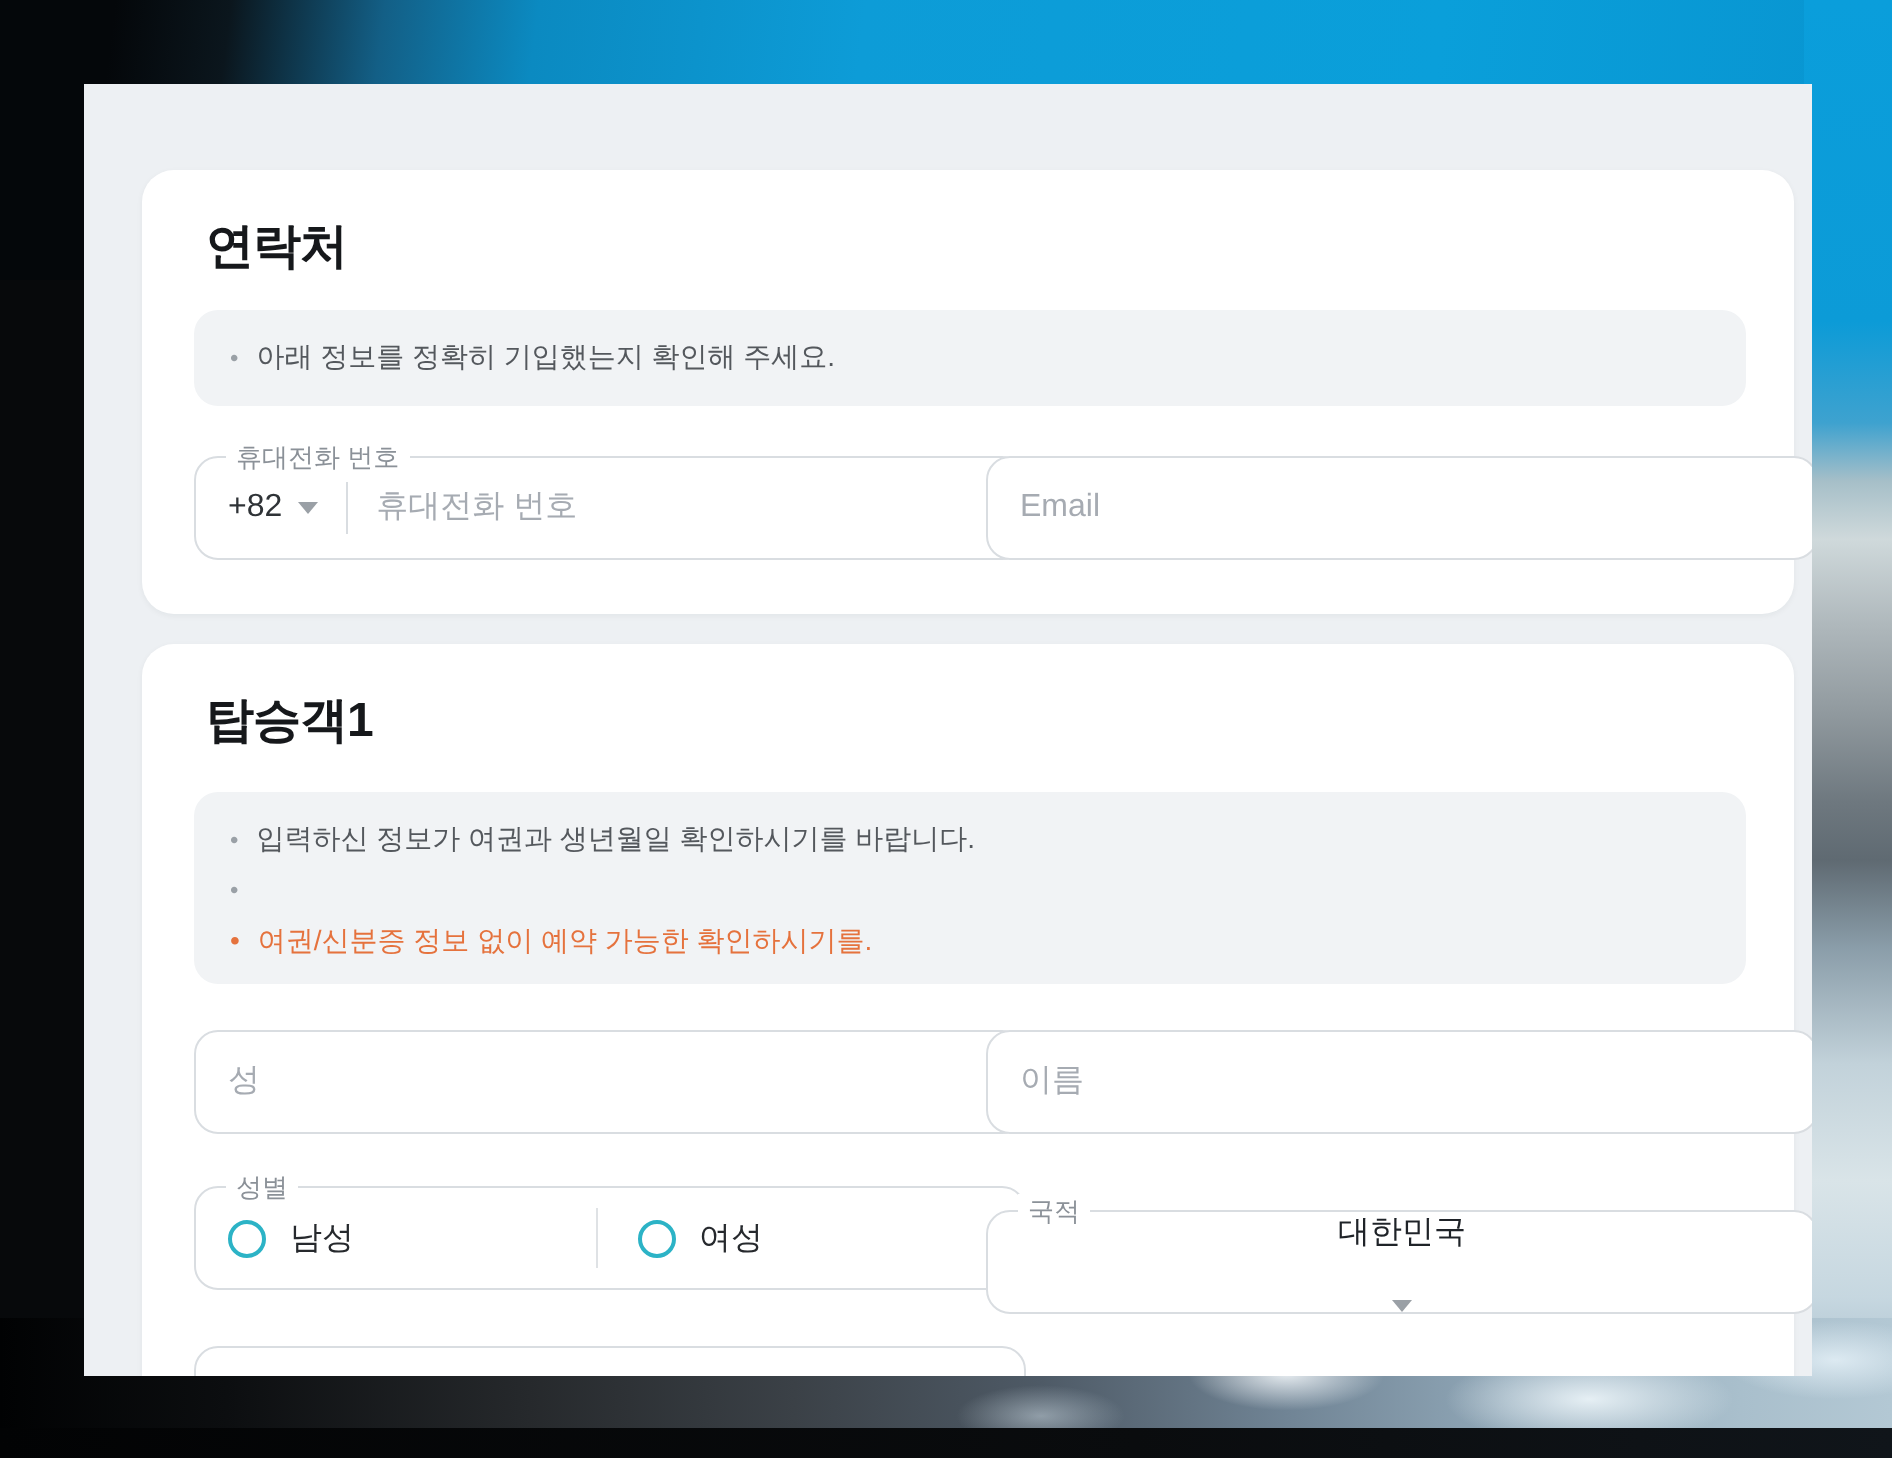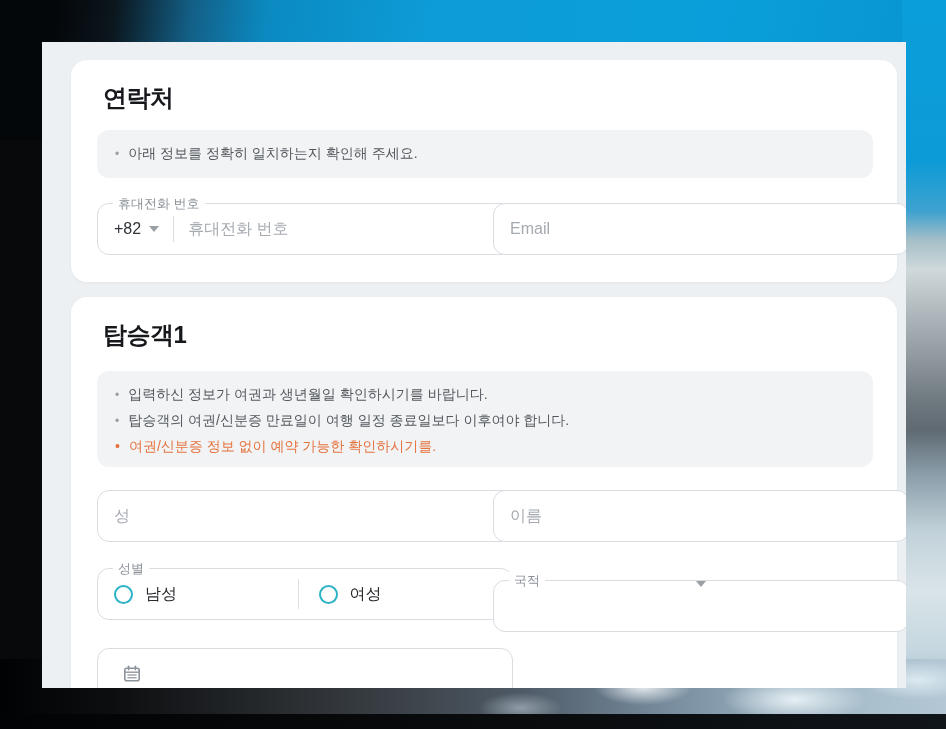--- a/index.html
+++ b/index.html
@@ -34,21 +34,21 @@
     position:absolute;left:0;bottom:0;width:100%;height:15px;
     background:linear-gradient(90deg,#020304,#0a0c0e 60%,#10151a);
   }
   
   .panel{
     position:absolute;left:42px;top:42px;width:864px;height:646px;
     background:#edf0f3;overflow:hidden;z-index:2;
   }
   .card{
     position:absolute;left:29px;width:826px;background:#ffffff;
-    border-radius:16px;box-shadow:0 1px 3px rgba(25,35,45,.05);
+    border-radius:16px;box-shadow:0 1px 3px rgba(25,35,45,.05);margin-top:25px;
   }
   .card-contact{top:18px;height:222px;}
   .card-passenger{top:255px;height:470px;}
   .card h2{
     position:absolute;left:32px;top:22px;margin:0;
     font-size:24px;font-weight:700;color:#16181b;letter-spacing:-.5px;
   }
   
   .notice{
     position:absolute;left:26px;right:24px;background:#f1f3f5;border-radius:12px;
@@ -109,21 +109,21 @@
   <div class="bg-bottom-strip"></div>
 </div>
 
 <div class="panel">
 
   <section class="card card-contact">
     <h2>연락처</h2>
 
     <div class="notice notice-single">
       <span class="bullet">•</span>
-      <span>아래 정보를 정확히 일치하는지 확인해 주세요.</span>
+      <span>아래 정보를 정확히 기입했는지 확인해 주세요.</span>
     </div>
 
     <div class="field f-left row-fields-contact">
       <span class="float-label">휴대전화 번호</span>
       <button class="cc-select">
         <span>+82</span>
         <span class="caret"></span>
       </button>
       <span class="vdiv"></span>
       <input type="text" placeholder="휴대전화 번호" style="">
@@ -137,21 +137,20 @@
   <section class="card card-passenger">
     <h2>탑승객1</h2>
 
     <div class="notice notice-multi">
       <div class="notice-line">
         <span class="bullet">•</span>
         <span>입력하신 정보가 여권과 생년월일 확인하시기를 바랍니다.</span>
       </div>
       <div class="notice-line">
         <span class="bullet">•</span>
-        <span>탑승객의 여권/신분증 만료일이 여행 일정 종료일보다 이후여야 합니다.</span>
       </div>
       <div class="notice-line highlight">
         <span class="bullet">•</span>
         <span>여권/신분증 정보 없이 예약 가능한 확인하시기를.</span>
       </div>
     </div>
 
     <div class="field f-left" style="top:193px;">
       <input type="text" placeholder="성" style="">
     </div>
@@ -167,20 +166,21 @@
       </label>
       <span class="gender-divider"></span>
       <label class="radio-option" style="padding-left:14px;">
         <span class="radio-circle"></span>
         <span class="radio-text">여성</span>
       </label>
     </div>
 
     <div class="field f-right" style="top:283px;cursor:pointer;flex-direction:column;">
       <span class="float-label">국적</span>
+      <span class="select-value">대한민국</span>
       <span class="caret"></span>
     </div>
 
     <div class="field f-left" style="top:351px;">
       <svg class="cal-icon" width="20" height="20" viewBox="0 0 20 20" fill="none">
         <rect x="2.8" y="4.2" width="14.4" height="12.6" rx="2" stroke="#8d939a" stroke-width="1.6"></rect>
         <line x1="6.6" y1="2.2" x2="6.6" y2="5.6" stroke="#8d939a" stroke-width="1.6" stroke-linecap="round"></line>
         <line x1="13.4" y1="2.2" x2="13.4" y2="5.6" stroke="#8d939a" stroke-width="1.6" stroke-linecap="round"></line>
         <line x1="3" y1="8.2" x2="17" y2="8.2" stroke="#8d939a" stroke-width="1.4"></line>
         <line x1="5.4" y1="11" x2="14.6" y2="11" stroke="#8d939a" stroke-width="1.2"></line>

